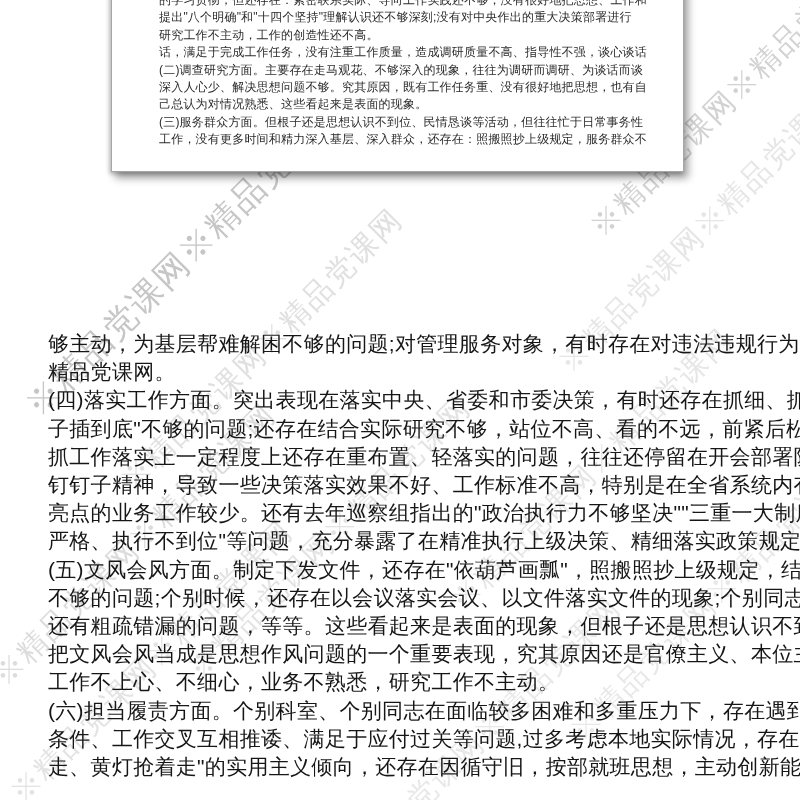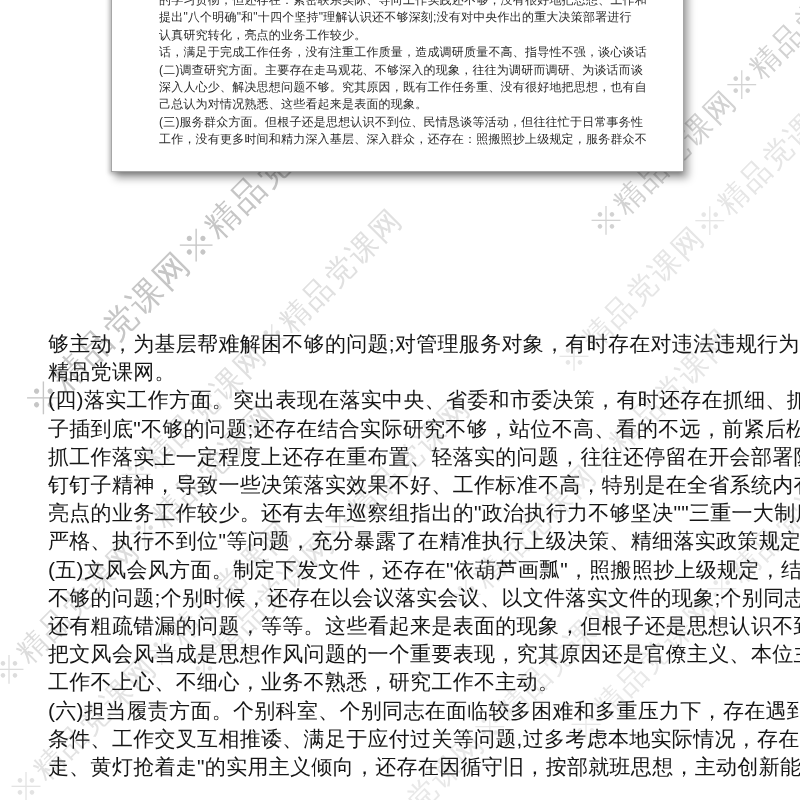--- a/index.html
+++ b/index.html
@@ -82,21 +82,21 @@
     <span class="wm" style="left:592px; top:470px; color:#e6e6e6;">※精品党课网※精品党课网</span>
     <span class="wm" style="left:152px; top:662px; color:#e3e3e3;">※精品党课网※精品党课网</span>
     <span class="wm" style="left:480px; top:738px; color:#e8e8e8;">※精品党课网※精品党课网</span>
     <span class="wm" style="left:712px; top:600px; color:#e8e8e8;">※精品党课网※精品党课网</span>
   </div>
 
   <div class="page-preview">
     <div>
         <div class="preview-line">的学习贯彻，但还存在：紧密联系实际、导向工作实践还不够，没有很好地把思想、工作和</div>
         <div class="preview-line">提出"八个明确"和"十四个坚持"理解认识还不够深刻;没有对中央作出的重大决策部署进行</div>
-        <div class="preview-line">认真研究转化，亮点的业务工作较少。</div>
+        <div class="preview-line">研究工作不主动，工作的创造性还不高。</div>
         <div class="preview-line">话，满足于完成工作任务，没有注重工作质量，造成调研质量不高、指导性不强，谈心谈话</div>
         <div class="preview-line">(二)调查研究方面。主要存在走马观花、不够深入的现象，往往为调研而调研、为谈话而谈</div>
         <div class="preview-line">深入人心少、解决思想问题不够。究其原因，既有工作任务重、没有很好地把思想，也有自</div>
         <div class="preview-line">己总认为对情况熟悉、这些看起来是表面的现象。</div>
         <div class="preview-line">(三)服务群众方面。但根子还是思想认识不到位、民情恳谈等活动，但往往忙于日常事务性</div>
         <div class="preview-line">工作，没有更多时间和精力深入基层、深入群众，还存在：照搬照抄上级规定，服务群众不</div>
       </div>
   </div>
 
   <div class="body-text">

